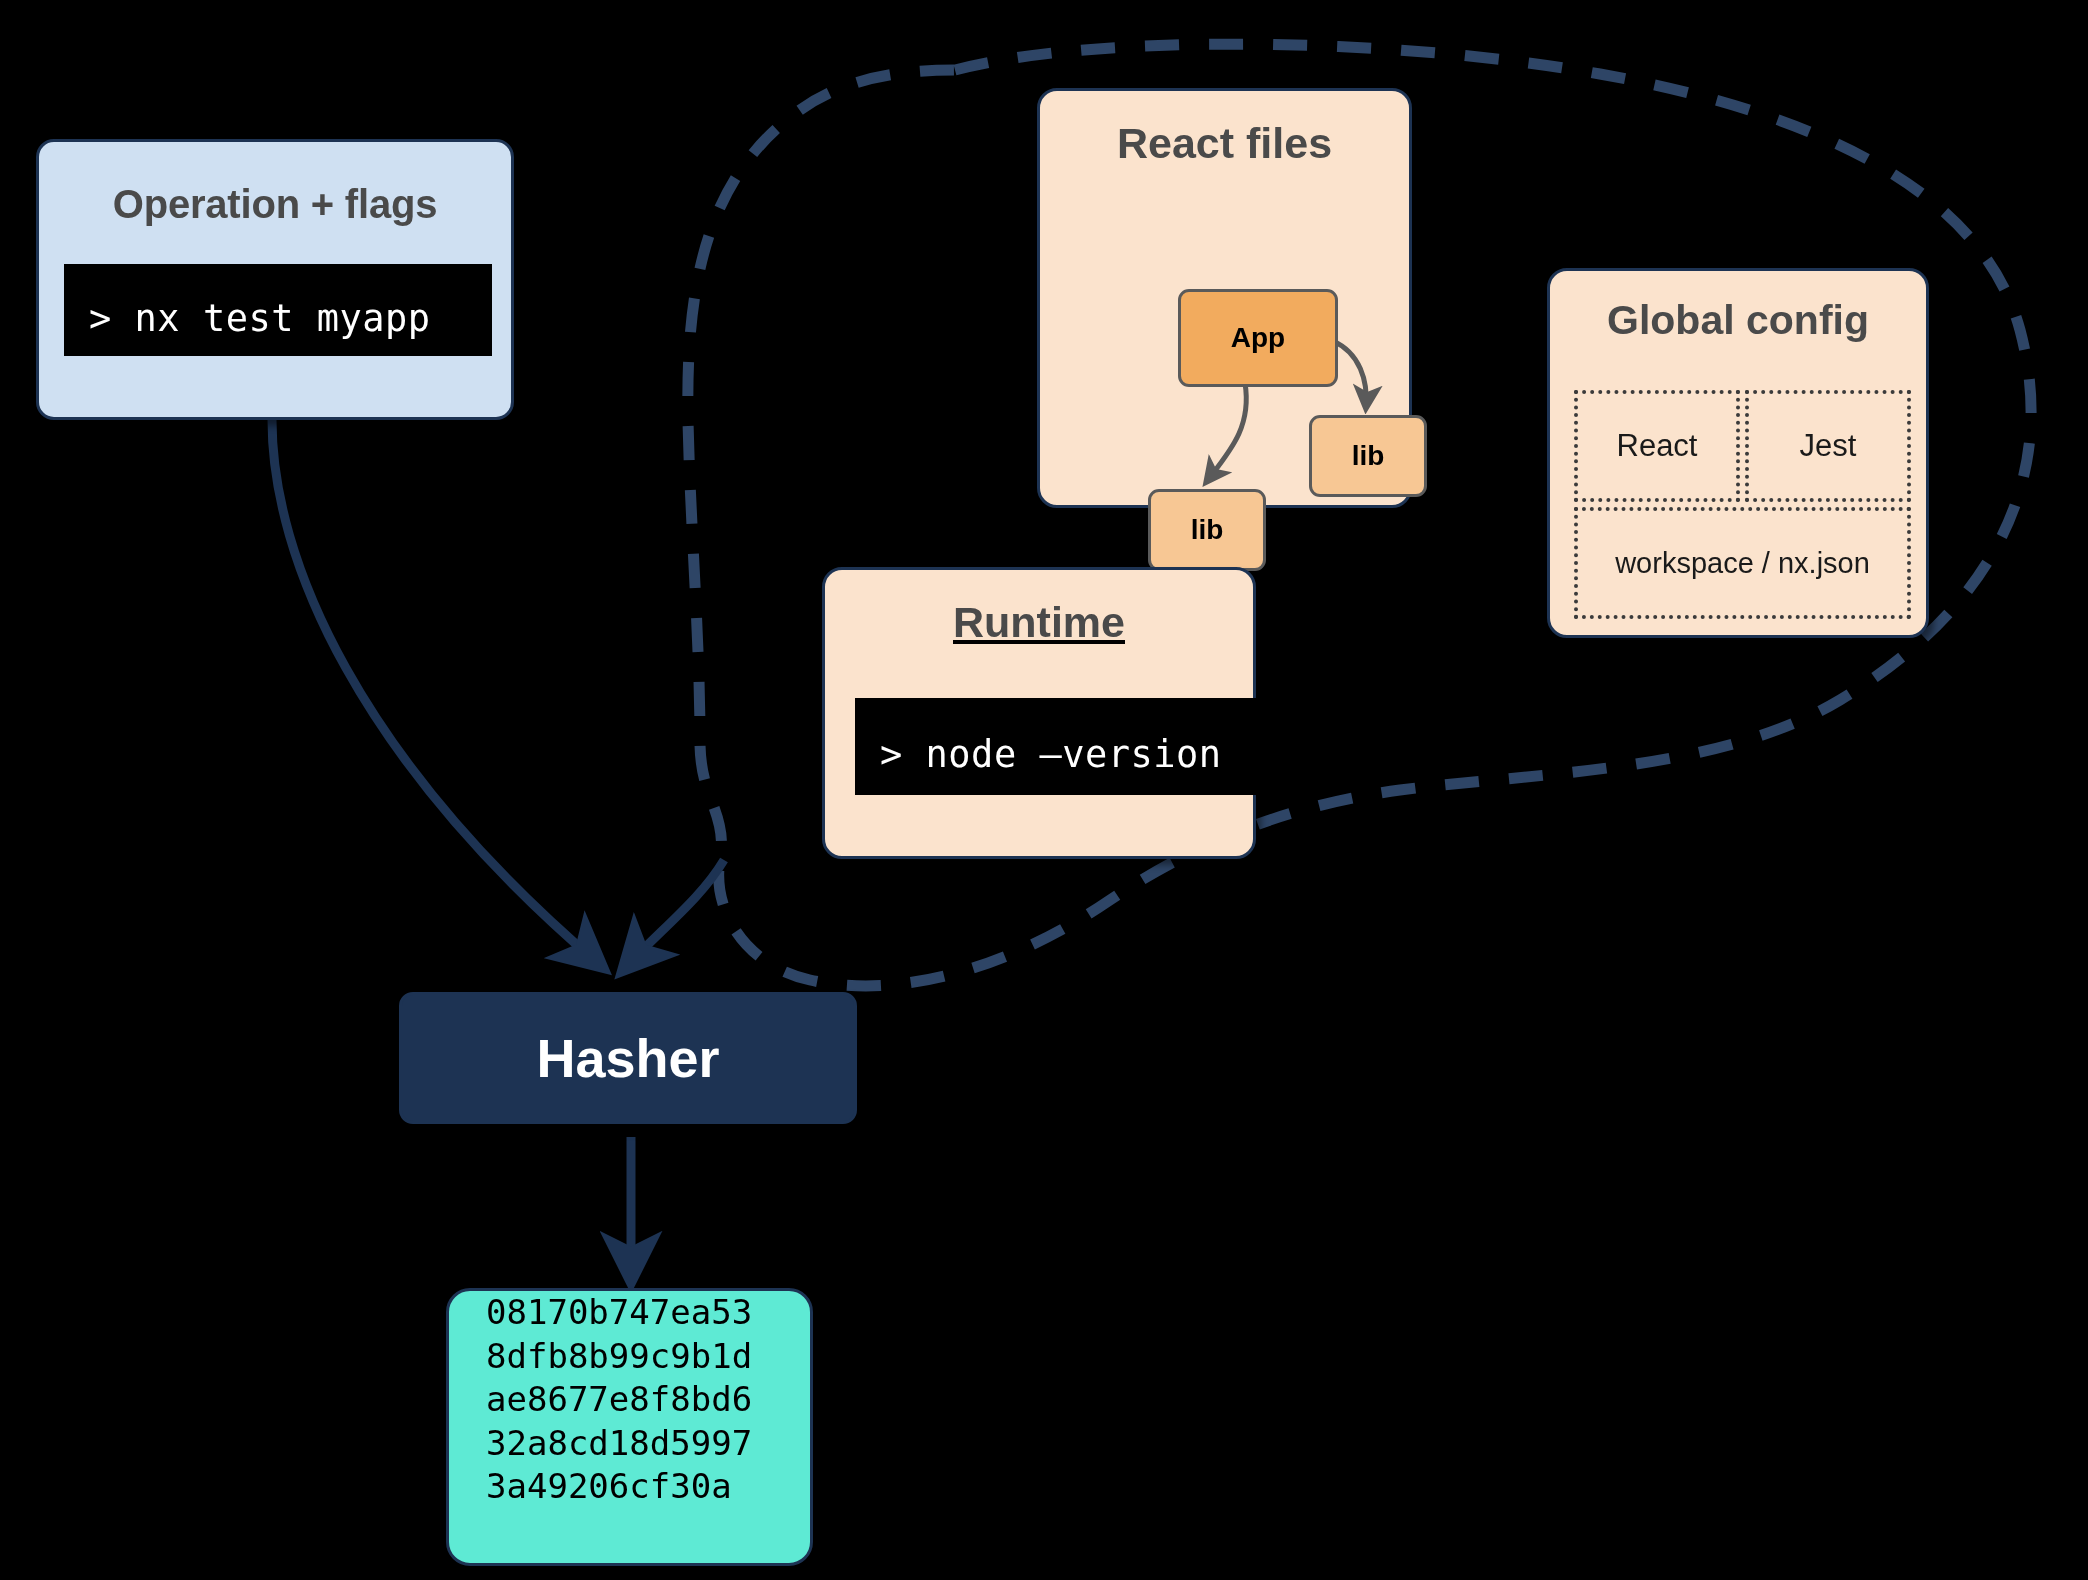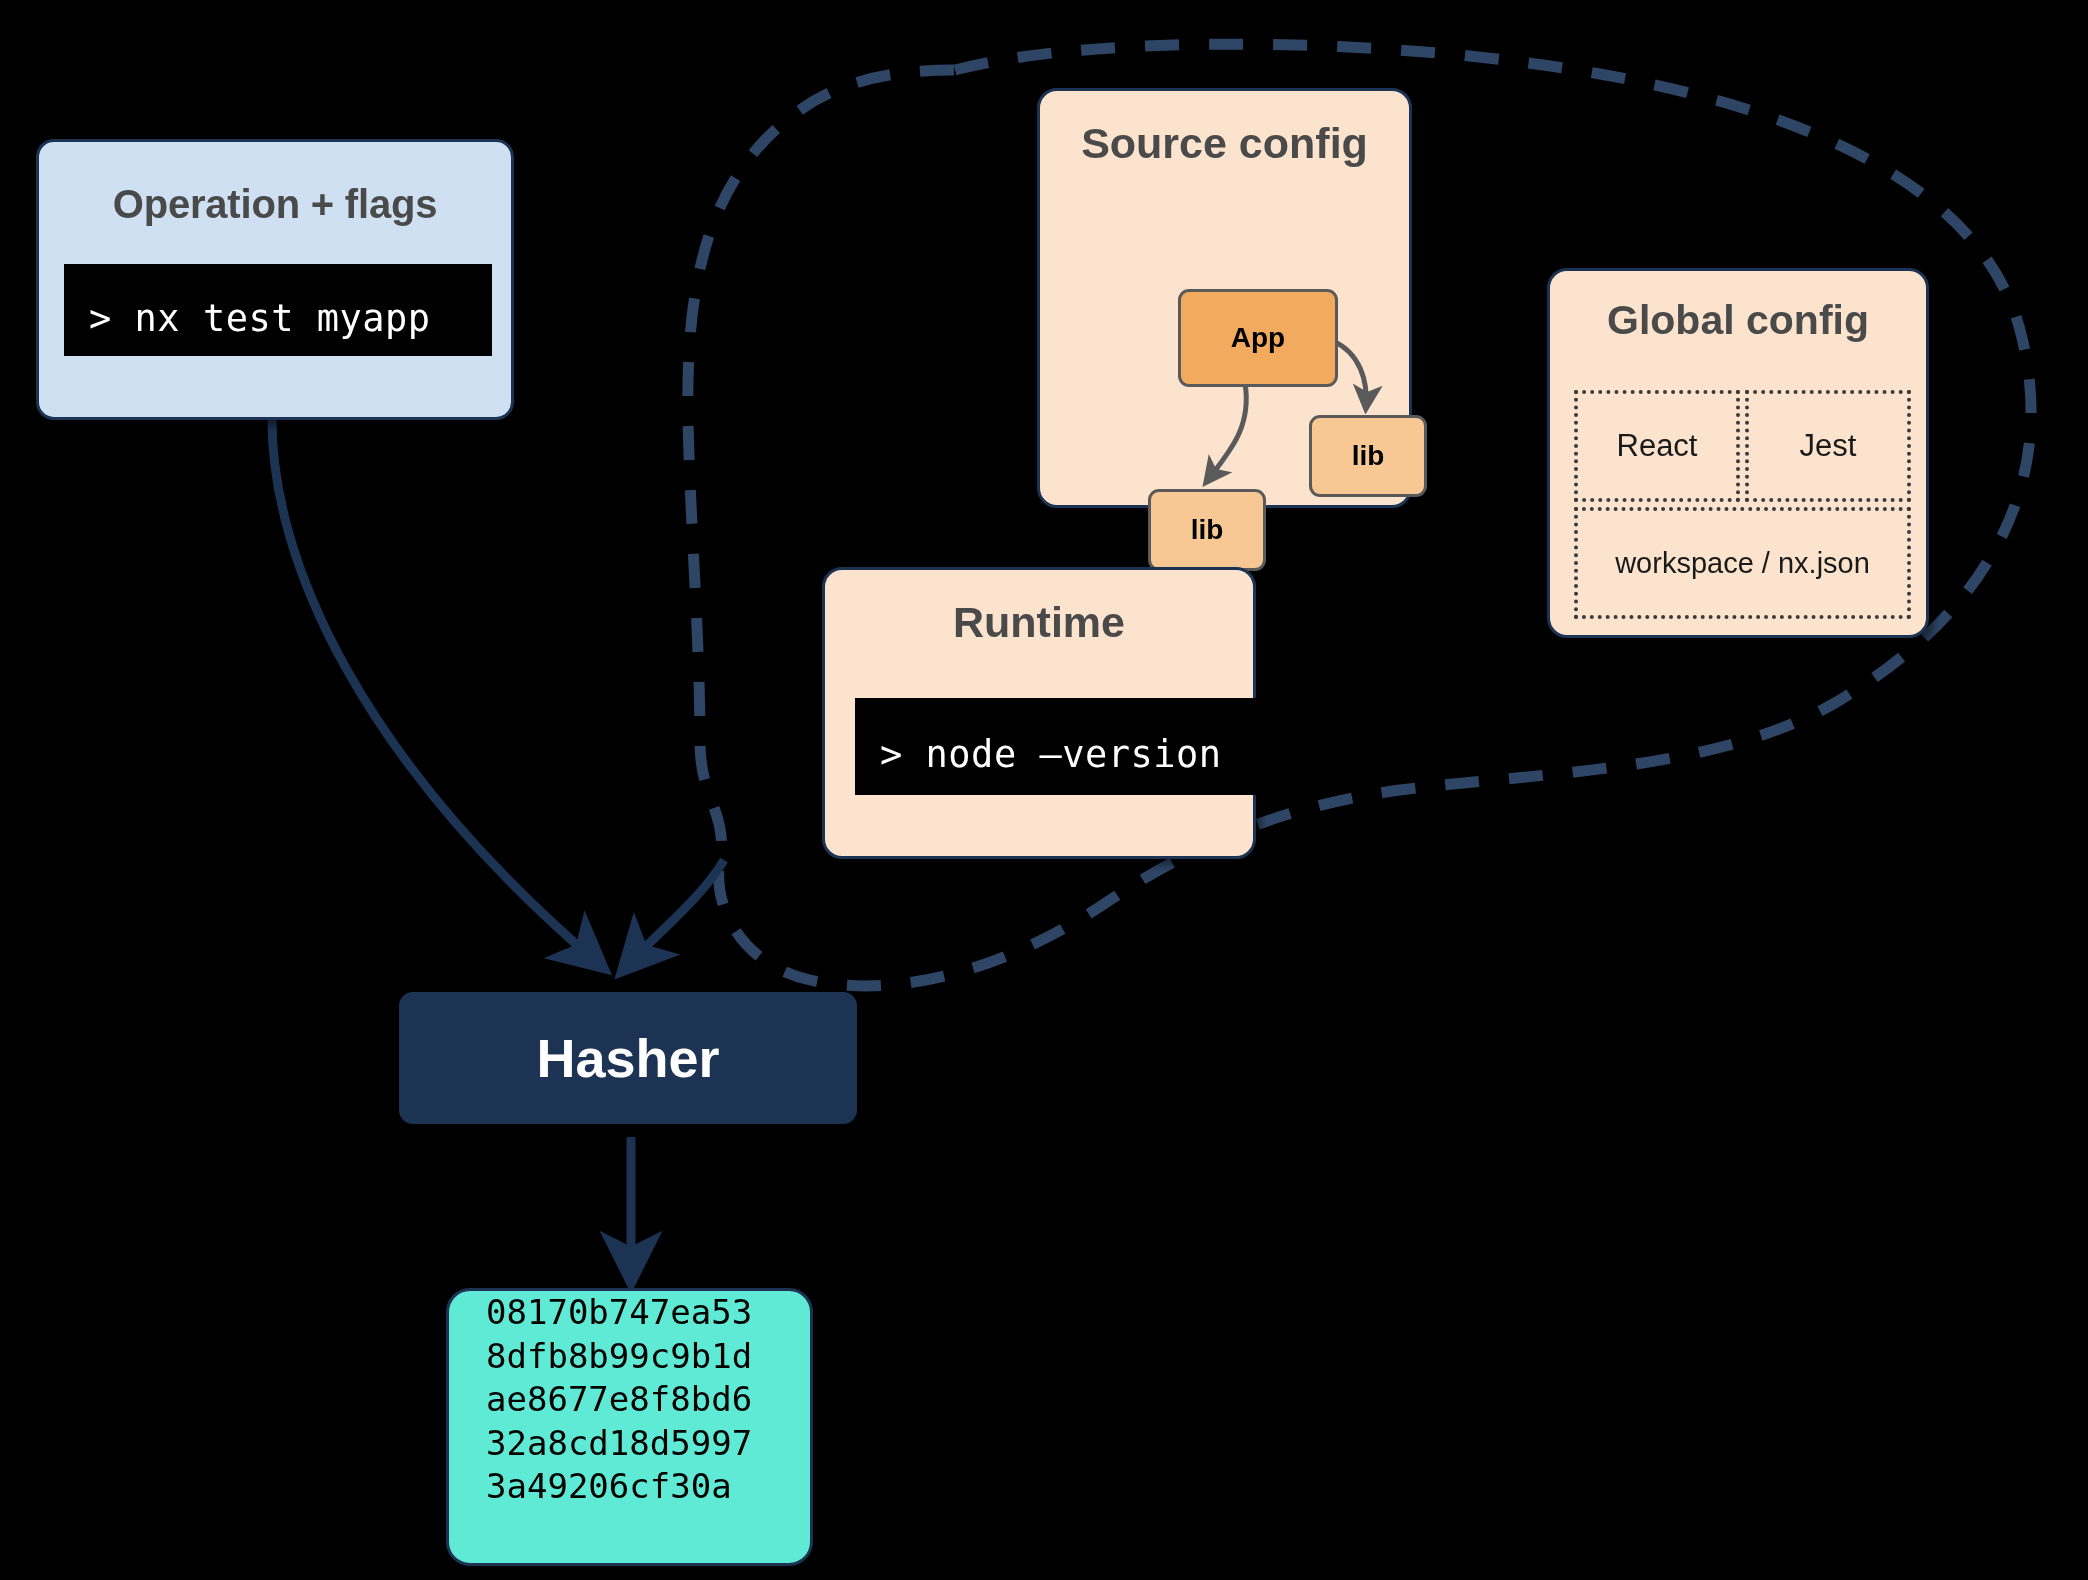--- a/index.html
+++ b/index.html
@@ -152,20 +152,21 @@
   
   #rt-box {
     left: 822px;
     top: 567px;
     width: 434px;
     height: 292px;
     background: #fbe3cd;
     border: 3px solid #1d3353;
     border-radius: 20px;
     box-shadow: 5px 6px 7px rgba(0,0,0,0.45);
+    text-decoration: underline;
   }
   #rt-title {
     text-align: center;
     color: #4a4a4a;
     font-size: 43px;
     font-weight: bold;
     padding-top: 28px;
   }
   #rt-term {
     position: absolute;
@@ -259,21 +260,21 @@
   </svg>
 
   <div class="node" id="op-box">
     <div id="op-title">Operation + flags</div>
     <div id="op-term">
       <span class="term-text">&gt; nx test myapp</span>
     </div>
   </div>
 
   <div class="node" id="src-box">
-    <div id="src-title">Source config</div>
+    <div id="src-title">React files</div>
 
     <svg class="layer" style="width:375px;height:420px;" viewBox="0 0 375 420">
       <path d="M 293 250 C 320 262, 328 290, 326 316" fill="none" stroke="#5a5a5a" stroke-width="5" marker-end="url(#arrowGrey)"></path>
       <path d="M 205 292 C 212 336, 190 360, 167 390" fill="none" stroke="#5a5a5a" stroke-width="5" marker-end="url(#arrowGrey)"></path>
     </svg>
 
     <div class="mini" id="mini-app">App</div>
     <div class="mini" id="mini-lib-right">lib</div>
     <div class="mini" id="mini-lib-left">lib</div>
   </div>

